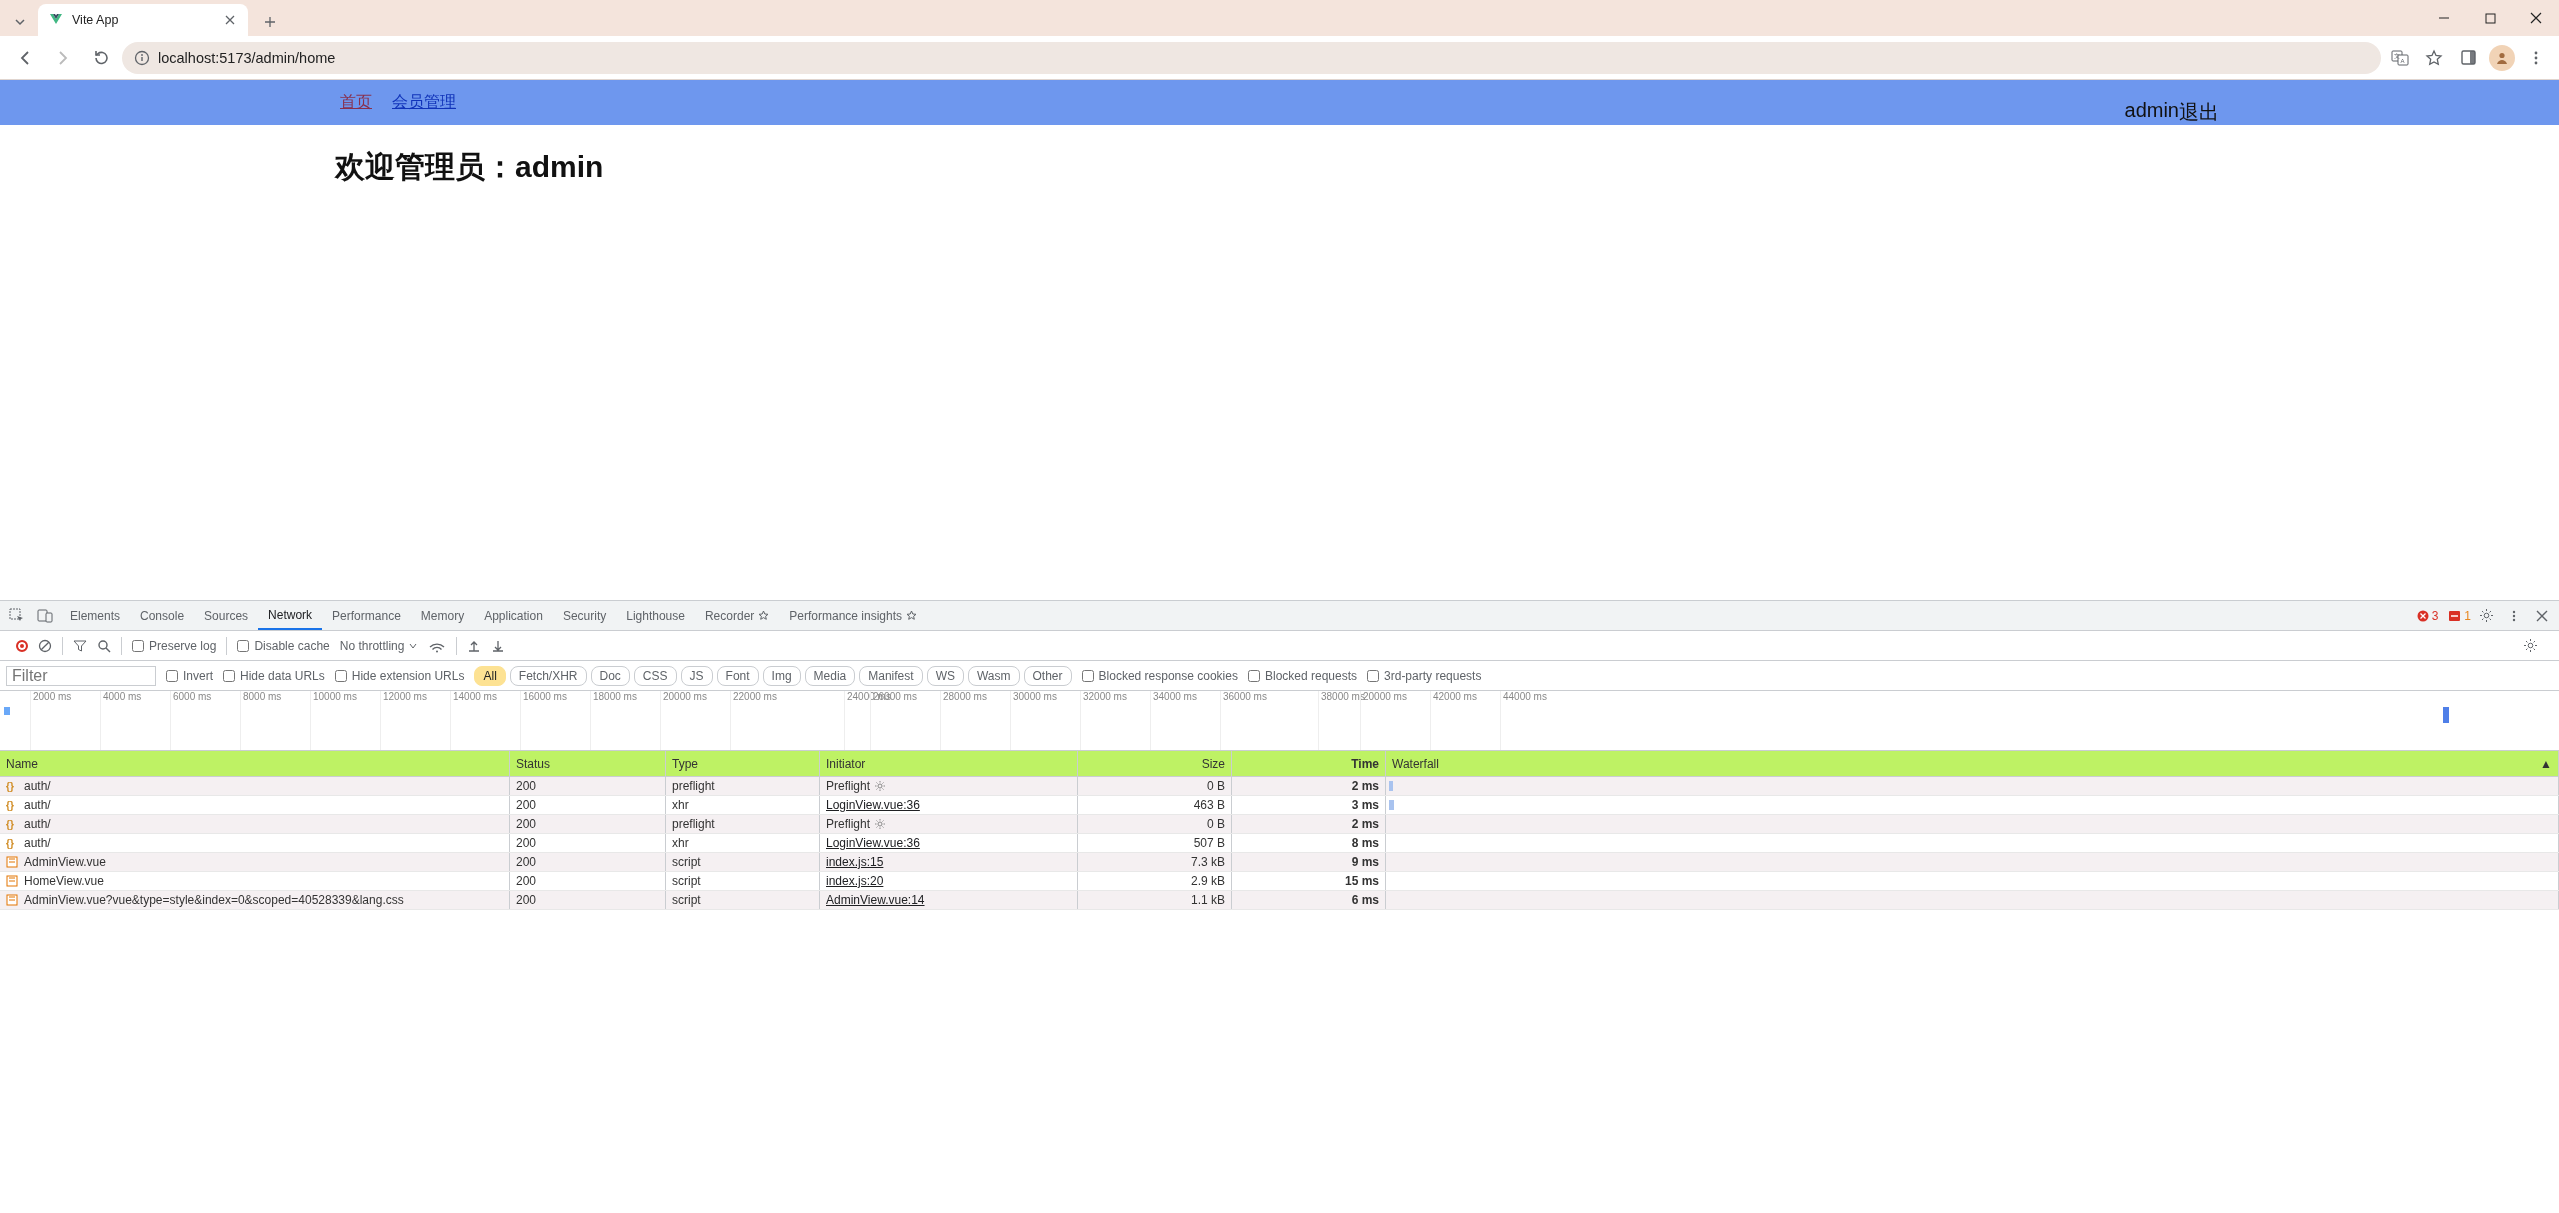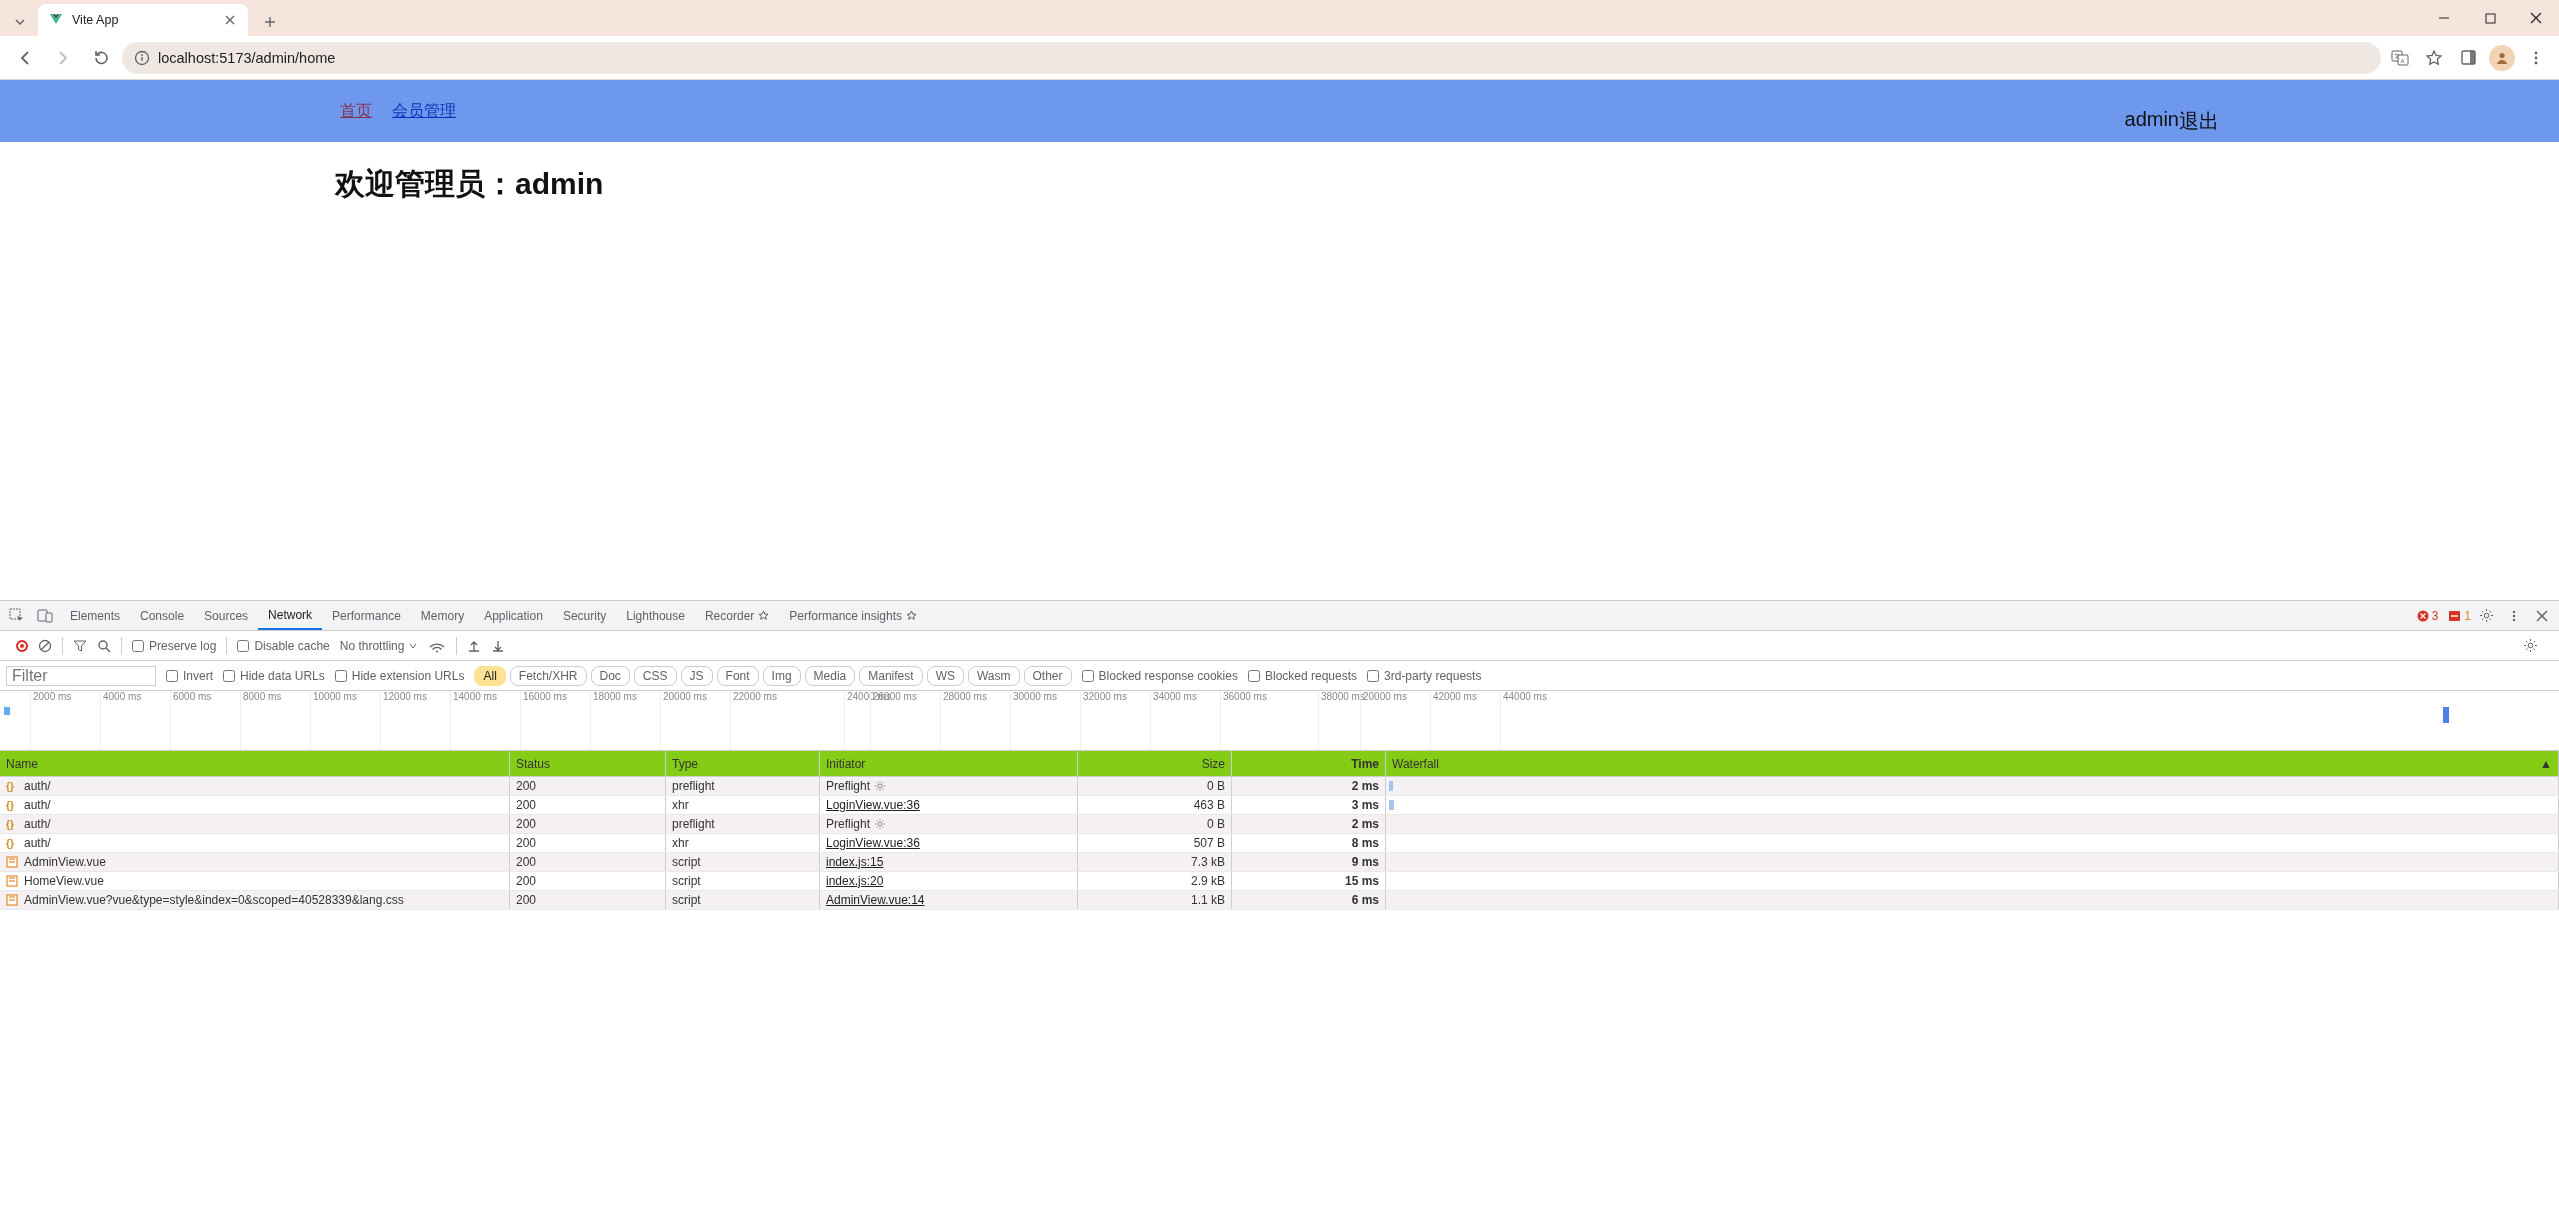--- a/index.html
+++ b/index.html
@@ -20,21 +20,21 @@
 .addr-row { height:44px; background:#fff; display:flex; align-items:center; padding:0 8px; gap:4px; border-bottom:1px solid #e0d5cf; }
 .nav-btn { width:34px; height:34px; display:flex; align-items:center; justify-content:center; border-radius:50%; cursor:pointer; color:#5f6368; }
 .nav-btn.disabled { color:#bbb; }
 .omnibox { flex:1; height:32px; background:#efe7e2; border-radius:16px; display:flex; align-items:center; padding:0 12px; gap:8px; }
 .omnibox input { border:none; background:transparent; outline:none; font-size:14.5px; flex:1; color:#222; }
 .addr-icon { width:30px; height:30px; display:flex; align-items:center; justify-content:center; cursor:pointer; color:#5f6368; border-radius:50%; }
 .avatar { width:26px; height:26px; background:#f1d3b6; border-radius:50%; display:flex; align-items:center; justify-content:center; }
 
 
 .page { background:#fff; height:520px; }
-.app-header { height:62px; background:#6e97ee; display:flex; align-items:center; padding:0 340px 0 340px; }
+.app-header { height:45px; background:#6e97ee; display:flex; align-items:center; padding:0 340px 0 340px; }
 .app-nav { display:flex; gap:20px; }
 .app-nav a { font-size:16px; text-decoration:underline; cursor:pointer; }
 .link-home { color:#88304e; }
 .link-member { color:#1033b9; }
 .app-right { margin-left:auto; display:flex; color:#111; font-size:20px;margin-top:20px; }
 .app-welcome { padding:22px 0 0 335px; font-size:30px; font-weight:bold; color:#111; }
 
 
 .devtools { position:absolute; left:0; right:0; bottom:0; top:600px; background:#f1f3f4; border-top:1px solid #cacdd1; display:flex; flex-direction:column; font-size:12px; color:#333; }
 .dt-tabs { height:30px; display:flex; align-items:center; border-bottom:1px solid #cacdd1; padding:0 4px; gap:2px; }
@@ -60,21 +60,21 @@
 .type-chip { padding:2px 8px; border:1px solid #cacdd1; border-radius:8px; font-size:12px; color:#5f6368; cursor:pointer; background:#fff; }
 .type-chip.active { background:#fde293; border-color:#fde293; color:#202124; }
 
 
 .nw-ruler { height:60px; background:#fff; border-bottom:1px solid #cacdd1; position:relative; overflow:hidden; }
 .ruler-tick { position:absolute; top:0; font-size:10px; color:#888; border-left:1px solid #eee; height:100%; padding-left:2px; }
 .ruler-mark-a { position:absolute; left:4px; top:16px; width:6px; height:8px; background:#6aa8f8; }
 .ruler-mark-b { position:absolute; right:110px; top:16px; width:6px; height:16px; background:#4f7fe8; }
 
 
-.nw-head { height:26px; background:#84cc16; border-bottom:1px solid #cacdd1; display:flex; align-items:flex-end; font-size:12px; color:#333; }
+.nw-head { height:26px; background:#bef264; border-bottom:1px solid #cacdd1; display:flex; align-items:flex-end; font-size:12px; color:#333; }
 .col { padding:0 6px; border-right:1px solid #cacdd1; height:100%; display:flex; align-items:center; overflow:hidden; }
 .c-name { width:510px; }
 .c-status { width:156px; }
 .c-type { width:154px; }
 .c-init { width:258px; }
 .c-size { width:154px; justify-content:flex-end; }
 .c-time { width:154px; justify-content:flex-end;font-weight:bold; }
 .c-wf { flex:1; position:relative; }
 .sort-arrow { margin-left:auto; }
 

